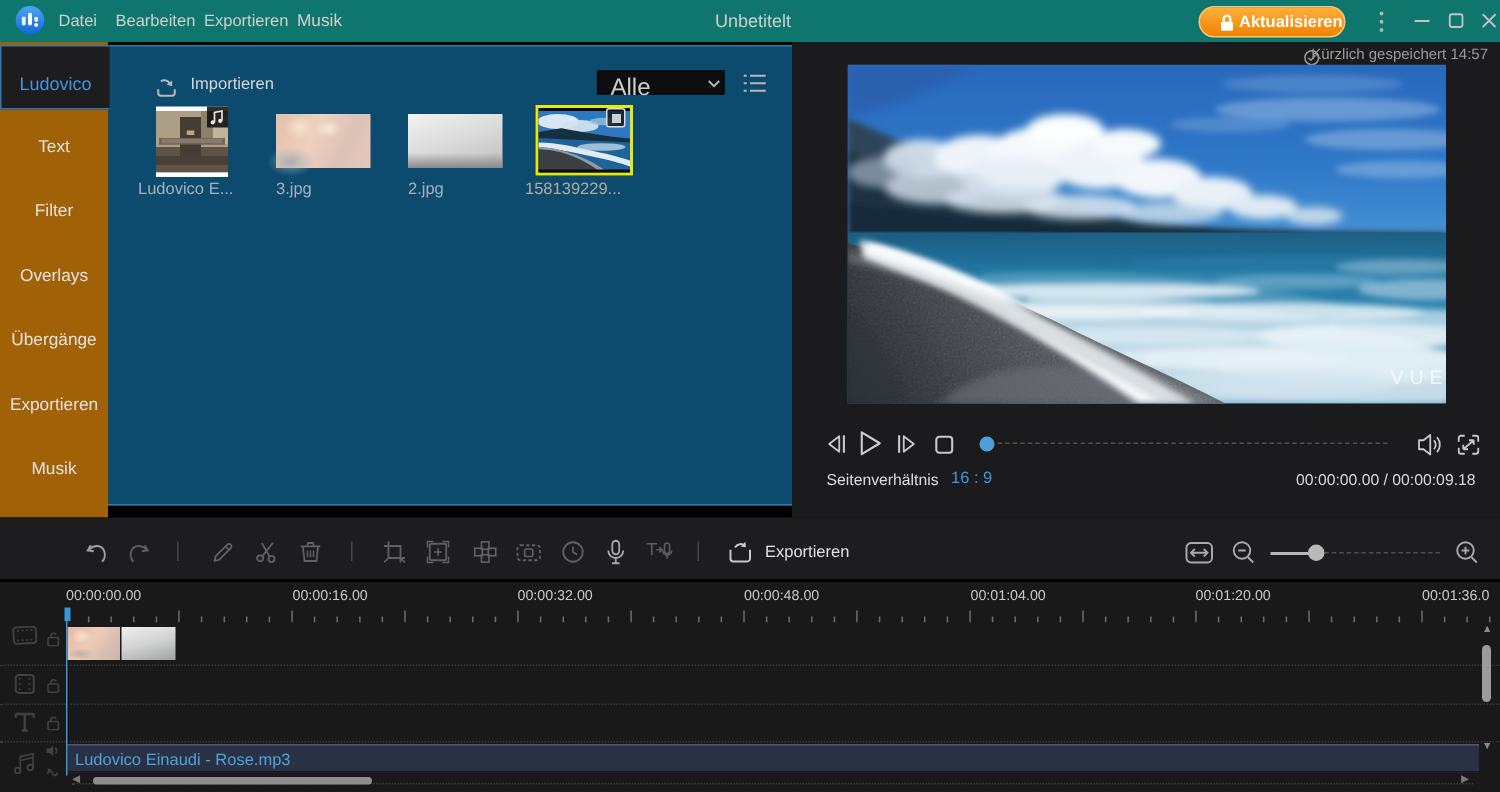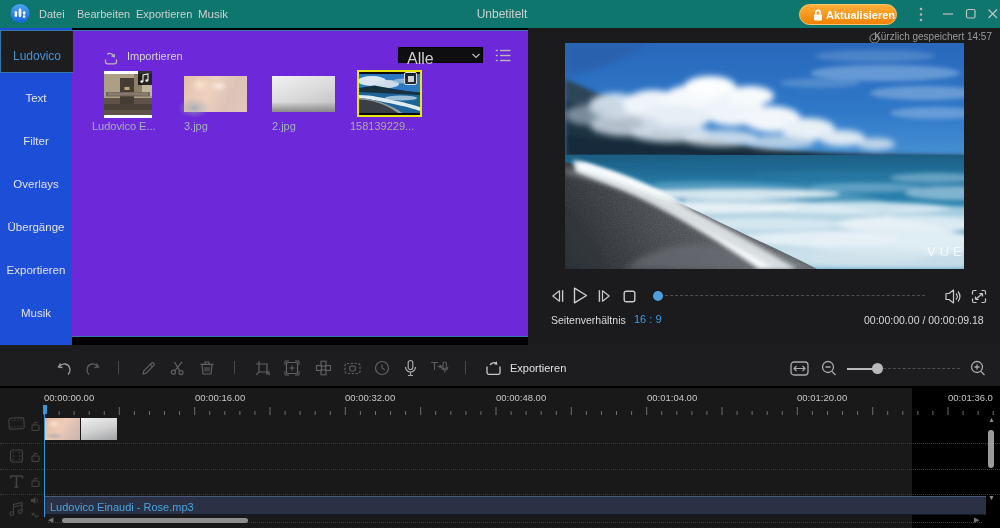--- a/index.html
+++ b/index.html
@@ -2,31 +2,31 @@
 <html><head><meta charset="utf-8">
 <style>
 *{margin:0;padding:0;box-sizing:border-box}
 html,body{width:1000px;height:528px;overflow:hidden;background:#000}
 body{font-family:"Liberation Sans",sans-serif;position:relative}
 .abs{position:absolute}
 
 #topbar{left:0;top:0;width:1000px;height:28px;background:#0f766e}
 .menuitem{top:0;height:28px;line-height:28px;color:#cfcfcf;font-size:11px}
 
-#sidebar{left:0;top:28px;width:72px;height:317px;background:#1d4ed8}
+#sidebar{left:0;top:28px;width:72px;height:317px;background:#a16207}
 .sideitem{left:0;width:72px;text-align:center;color:#e3e3e3;font-size:11.5px}
 
-#mediapanel{left:72px;top:30px;width:524px;height:307px;background:#6d28d9;border:1px solid #3678aa;border-left:none}
+#mediapanel{left:72px;top:30px;width:524px;height:307px;background:#0c4a6e;border:1px solid #3678aa;border-left:none}
 #projtab{left:0;top:30px;width:73px;height:43px;background:#1d1d20;border:1px solid #3678aa;border-right:none;color:#4394dc;font-size:12px;text-align:center;line-height:51px}
 
 #preview{left:528px;top:28px;width:472px;height:317px;background:#1b1b1d}
 
 #toolbar{left:0;top:345px;width:1000px;height:41px;background:#1d1d1f}
 
-#timeline{left:0;top:388px;width:912px;height:140px;background:#191919}
+#timeline{left:0;top:388px;width:1000px;height:140px;background:#191919}
 .tlabel{top:4px;color:#c8c8c8;font-size:9.5px}
 .thumblabel{top:120px;color:#a5b2bd;font-size:11px;}
 </style></head>
 <body>
 <div class="abs" id="topbar">
   <svg class="abs" style="left:10px;top:3px" width="20" height="21" viewBox="0 0 20 21">
     <defs>
         <linearGradient id="lg" x1="0" y1="0" x2="0" y2="1">
       <stop offset="0" stop-color="#4aa6f0"></stop>
           <stop offset="1" stop-color="#1565d8"></stop>

